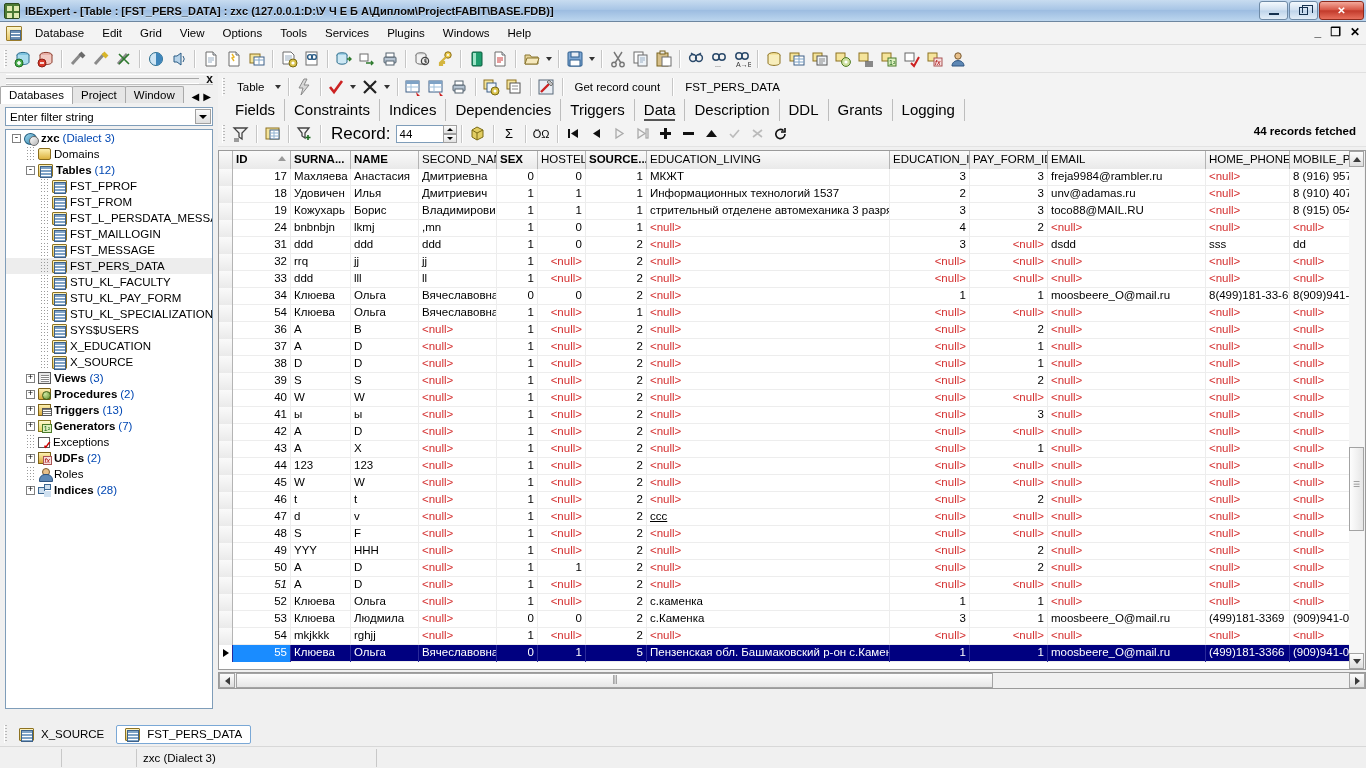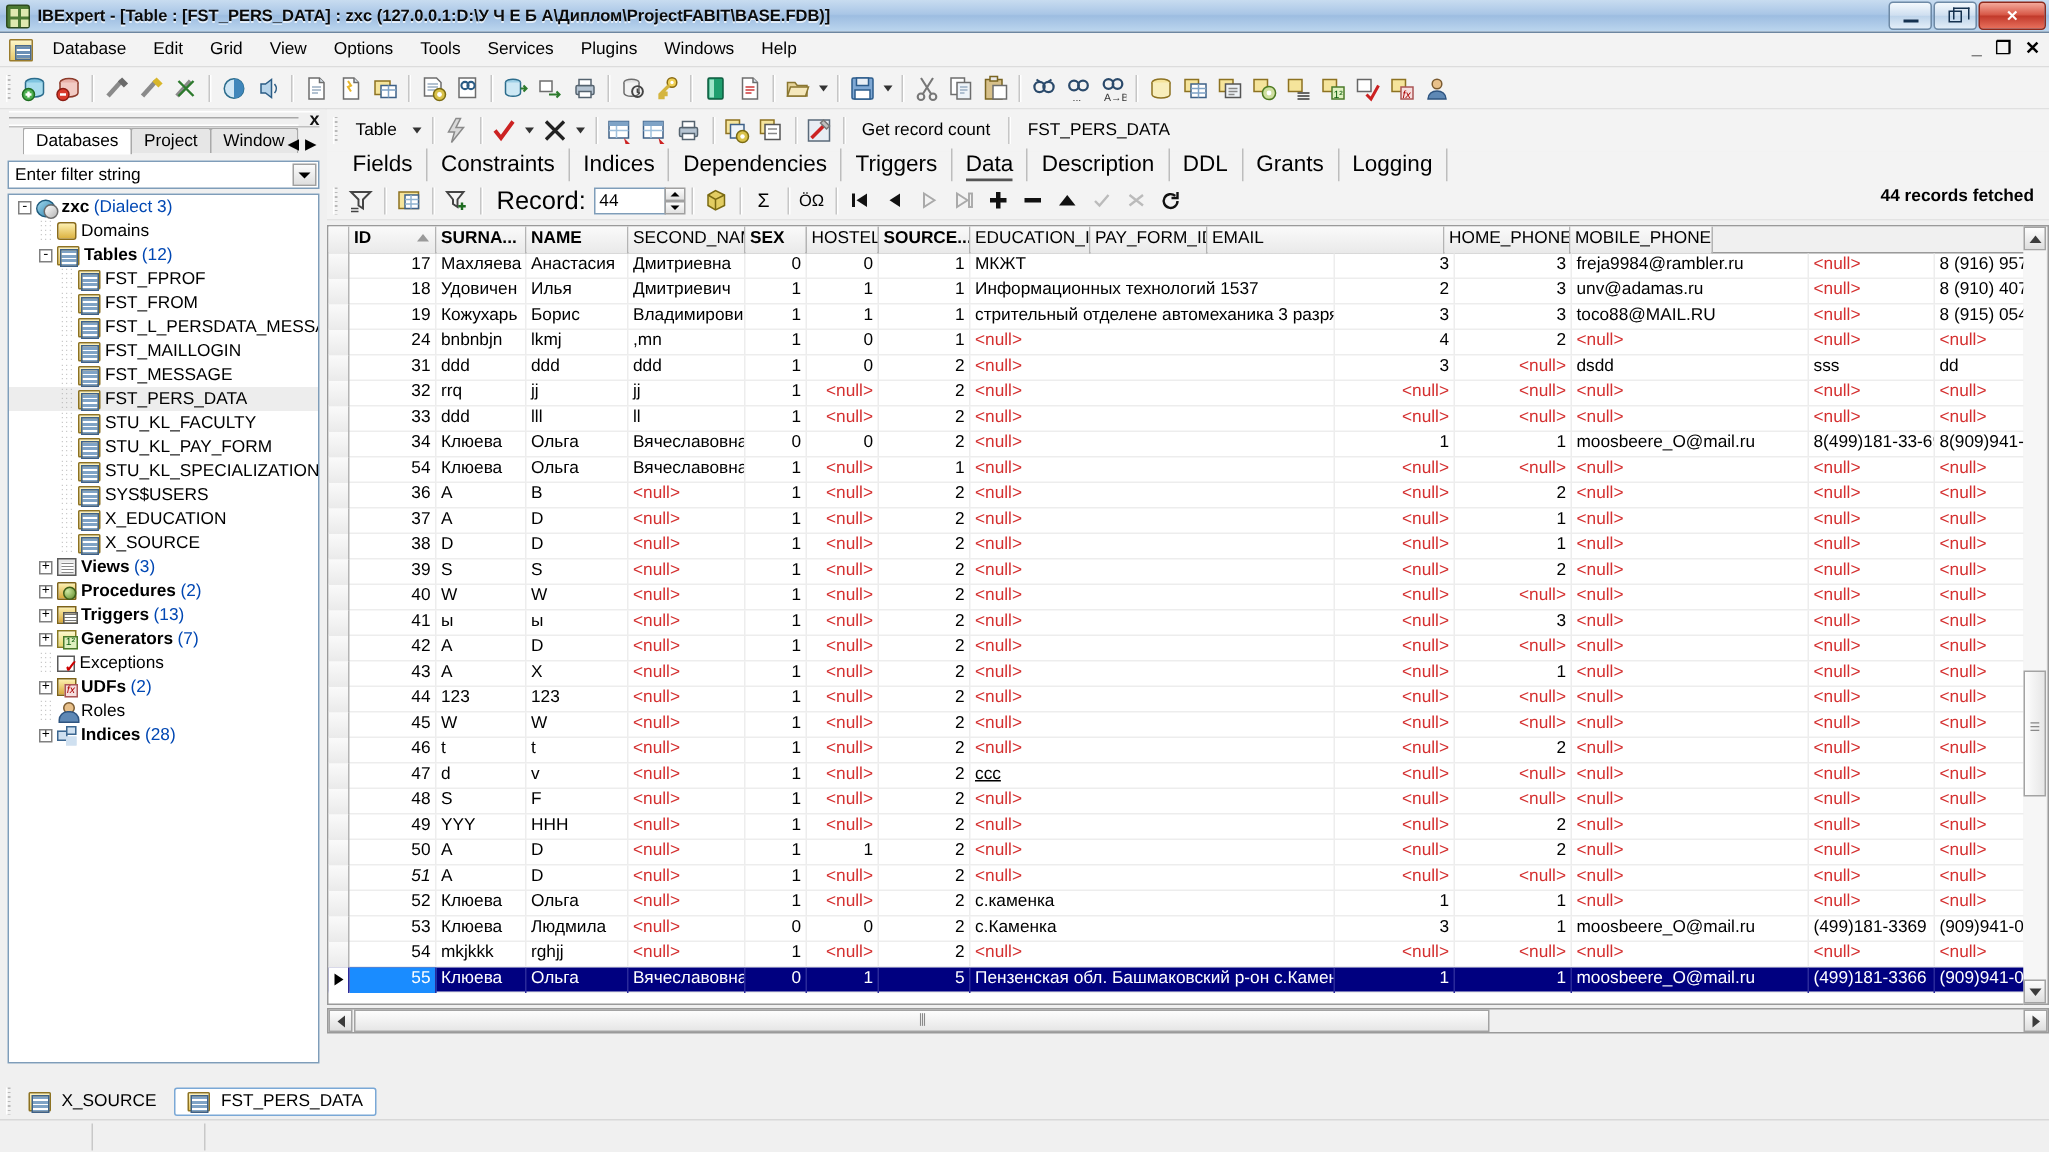--- a/index.html
+++ b/index.html
@@ -105,21 +105,21 @@
   }
   .panel-dragbar {
     position: relative; height: 11px; margin: 1px 4px 0 6px;
     border-top: 1px solid #fff; border-bottom: 1px solid #c0c0c0;
   }
   .panel-dragbar::before{
     content:""; position:absolute; left:0; right:14px; top:3px; height:4px;
     border-top:1px solid #a8a8a8; border-bottom:1px solid #fff;
   }
   .panel-close { position: absolute; right: 0; top: -2px; font-size: 12px; font-weight: 700; color: #111; line-height: 12px; }
-  .ptabs { display: flex; align-items: flex-start; height: 19px; margin-left: 15px; position: relative; }
+  .ptabs { display: flex; align-items: center; height: 19px; margin-left: 0; position: relative; }
   .ptab {
     font-size: 11.5px; padding: 2px 8px 2px 8px; border: 1px solid #a9a9a9; border-bottom: none;
     background: #e6e6e6; margin-right: -1px; color: #000; border-radius: 2px 2px 0 0;
   }
   .ptab.active { background: #fff; padding-bottom: 3px; }
   .ptab-nav { position: absolute; right: 6px; bottom: 2px; display:flex; gap:4px; color:#000; font-size:10px; }
   .filterbox {
     margin: 3px 4px 0 5px; height: 19px; background: #fff; border: 1px solid #7f9db9;
     display: flex; align-items: center; position: relative;
   }
@@ -971,20 +971,21 @@
   <div class="grid">
     <div class="ghead" id="grid-head">
         <div class="gh indicator"></div>
         <div class="gh bold" style="width: 58px;">ID<span class="sortmark"></span></div>
         <div class="gh bold" style="width: 60px;">SURNA...</div>
         <div class="gh bold" style="width: 68px;">NAME</div>
         <div class="gh" style="width: 78px;">SECOND_NAME</div>
         <div class="gh bold" style="width: 41px;">SEX</div>
         <div class="gh" style="width: 48px;">HOSTEL</div>
         <div class="gh bold" style="width: 61px;">SOURCE...</div>
+        <div class="gh" style="width: 243px;">EDUCATION_LIVING</div>
         <div class="gh" style="width: 80px;">EDUCATION_ID</div>
         <div class="gh" style="width: 78px;">PAY_FORM_ID</div>
         <div class="gh" style="width: 158px;">EMAIL</div>
         <div class="gh" style="width: 84px;">HOME_PHONE</div>
         <div class="gh" style="width: 95px;">MOBILE_PHONE</div>
       </div>
     <div id="grid-body">
         <div class="grow">
           <div class="gcell indicator"></div>
           <div class="gcell num" style="width: 58px;">17</div>
@@ -1482,16 +1483,17 @@
     </div>
     <div class="doctab active">
       <span class="ticon ico-table"></span>
       <span>FST_PERS_DATA</span>
     </div>
   </div>
 
   <div class="statusbar">
     <div class="sb-cell" style="width:62px"></div>
     <div class="sb-cell" style="width:75px"></div>
+    <div class="sb-cell" style="width:240px">zxc (Dialect 3)</div>
     <div class="sb-cell" style="flex:1;border-right:none"></div>
   </div>
 
 </div>
 
 </body></html>

